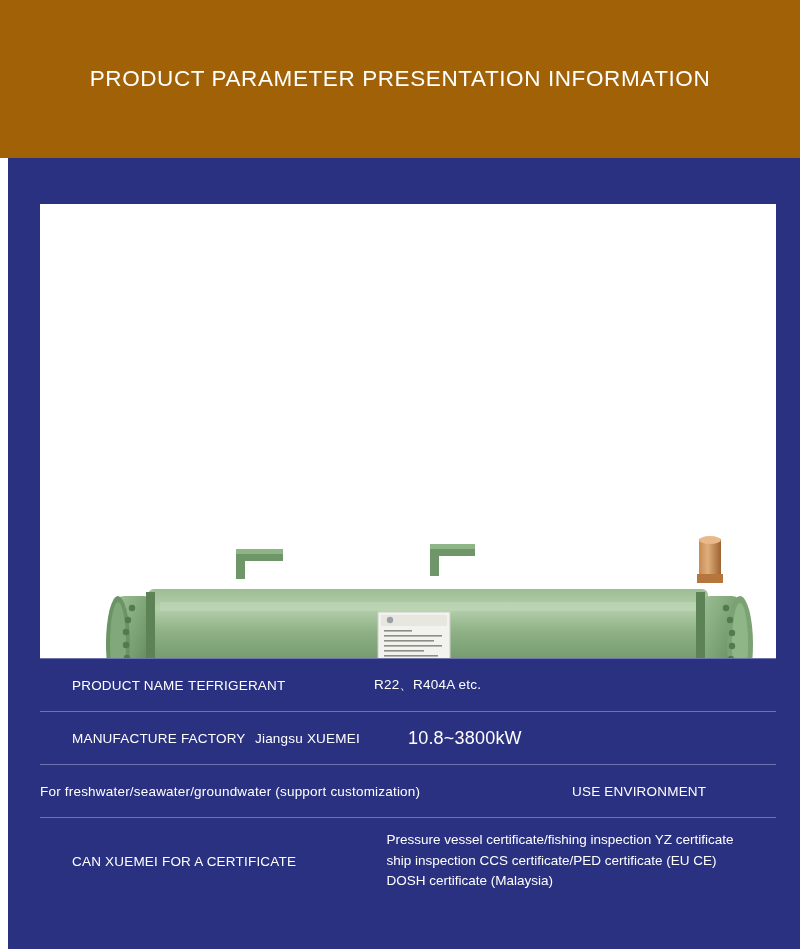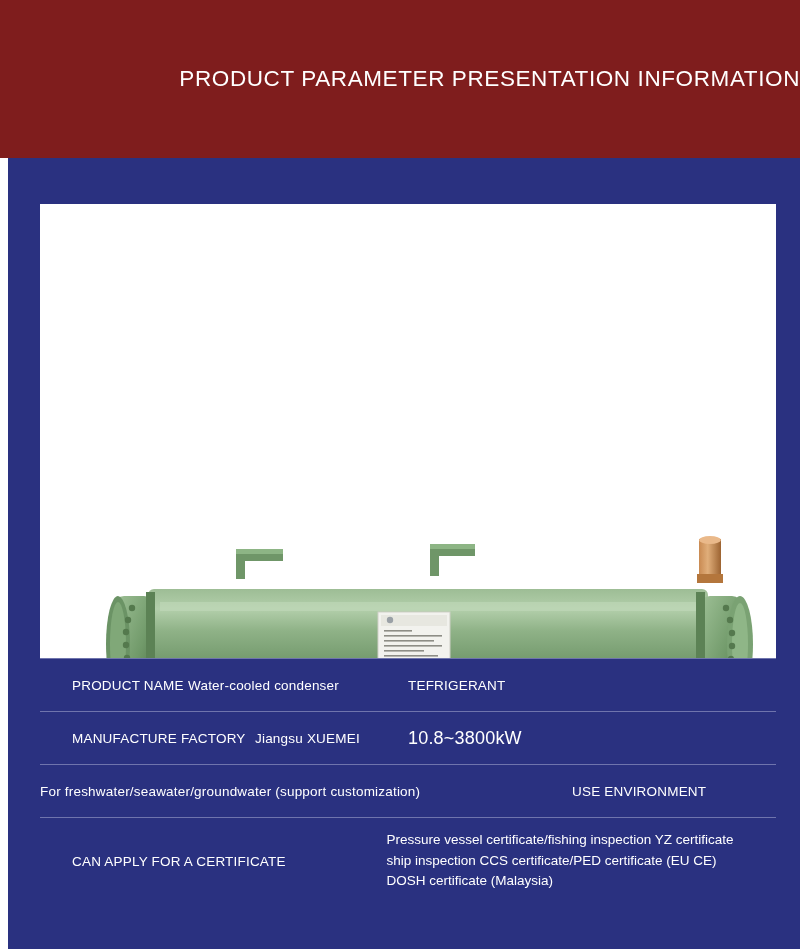--- a/index.html
+++ b/index.html
@@ -19,24 +19,24 @@
     height: 949px;
     background: #ffffff;
   }
   
   .header {
     position: absolute;
     left: 0;
     top: 0;
     width: 800px;
     height: 158px;
-    background: #7f1d1d;
+    background: #a16207;
     display: flex;
     align-items: center;
-    justify-content: flex-end;
+    justify-content: center;
   }
   .header-title {
     color: #ffffff;
     font-size: 22.5px;
     letter-spacing: 0.6px;
     font-weight: 400;
     white-space: nowrap;
   }
   
   .body-panel {
@@ -255,37 +255,37 @@
           <path d="M546 492 L612 492 L624 535 L534 535 Z" fill="url(#legGrad)"></path>
           <rect x="530" y="531" width="98" height="7" fill="#40623b"></rect>
         </g>
       </svg>
     </div>
 
     <div class="spec-table">
 
       <div class="spec-row">
         <div class="cell label c-name-label">PRODUCT NAME</div>
-        <div class="cell value c-name-value">Water-cooled condenser</div>
         <div class="cell label c-ref-label">TEFRIGERANT</div>
+        <div class="cell value c-ref-value">R22、R404A etc.</div>
       </div>
 
       <div class="spec-row">
         <div class="cell label c-fact-label">MANUFACTURE FACTORY</div>
         <div class="cell value c-fact-value">Jiangsu XUEMEI</div>
         <div class="cell value c-heat-value">10.8~3800kW</div>
       </div>
 
       <div class="spec-row">
         <div class="cell value c-env-value">For freshwater/seawater/groundwater (support customization)</div>
         <div class="cell label c-env-label">USE ENVIRONMENT</div>
       </div>
 
       <div class="spec-row last">
-        <div class="cell label c-cert-label">CAN APPLY FOR A CERTIFICATE</div>
+        <div class="cell label c-cert-label">CAN XUEMEI FOR A CERTIFICATE</div>
         <div class="cell c-cert-value">
           <div class="cert-lines">
             <div>Pressure vessel certificate/fishing inspection YZ certificate</div>
             <div>ship inspection CCS certificate/PED certificate (EU CE)</div>
             <div>DOSH certificate (Malaysia)</div>
           </div>
         </div>
       </div>
 
     </div>

